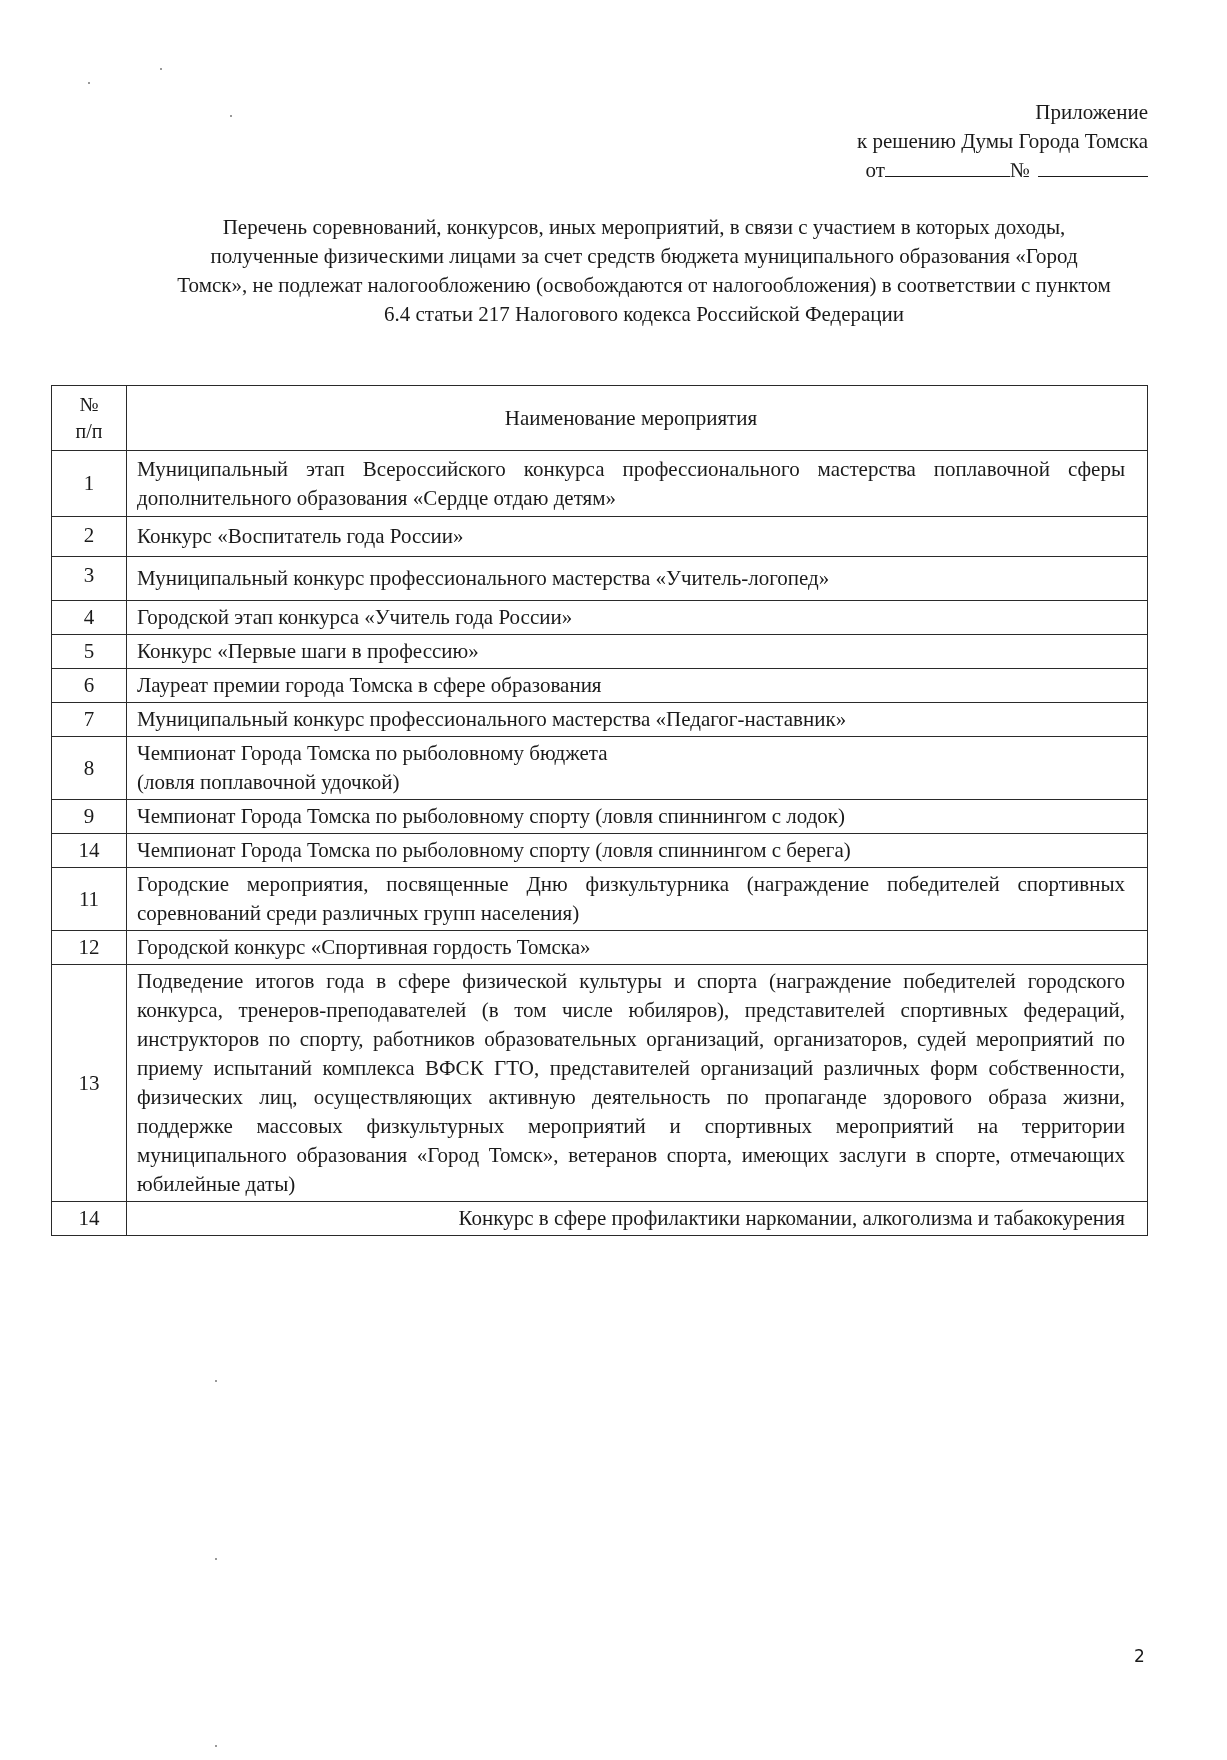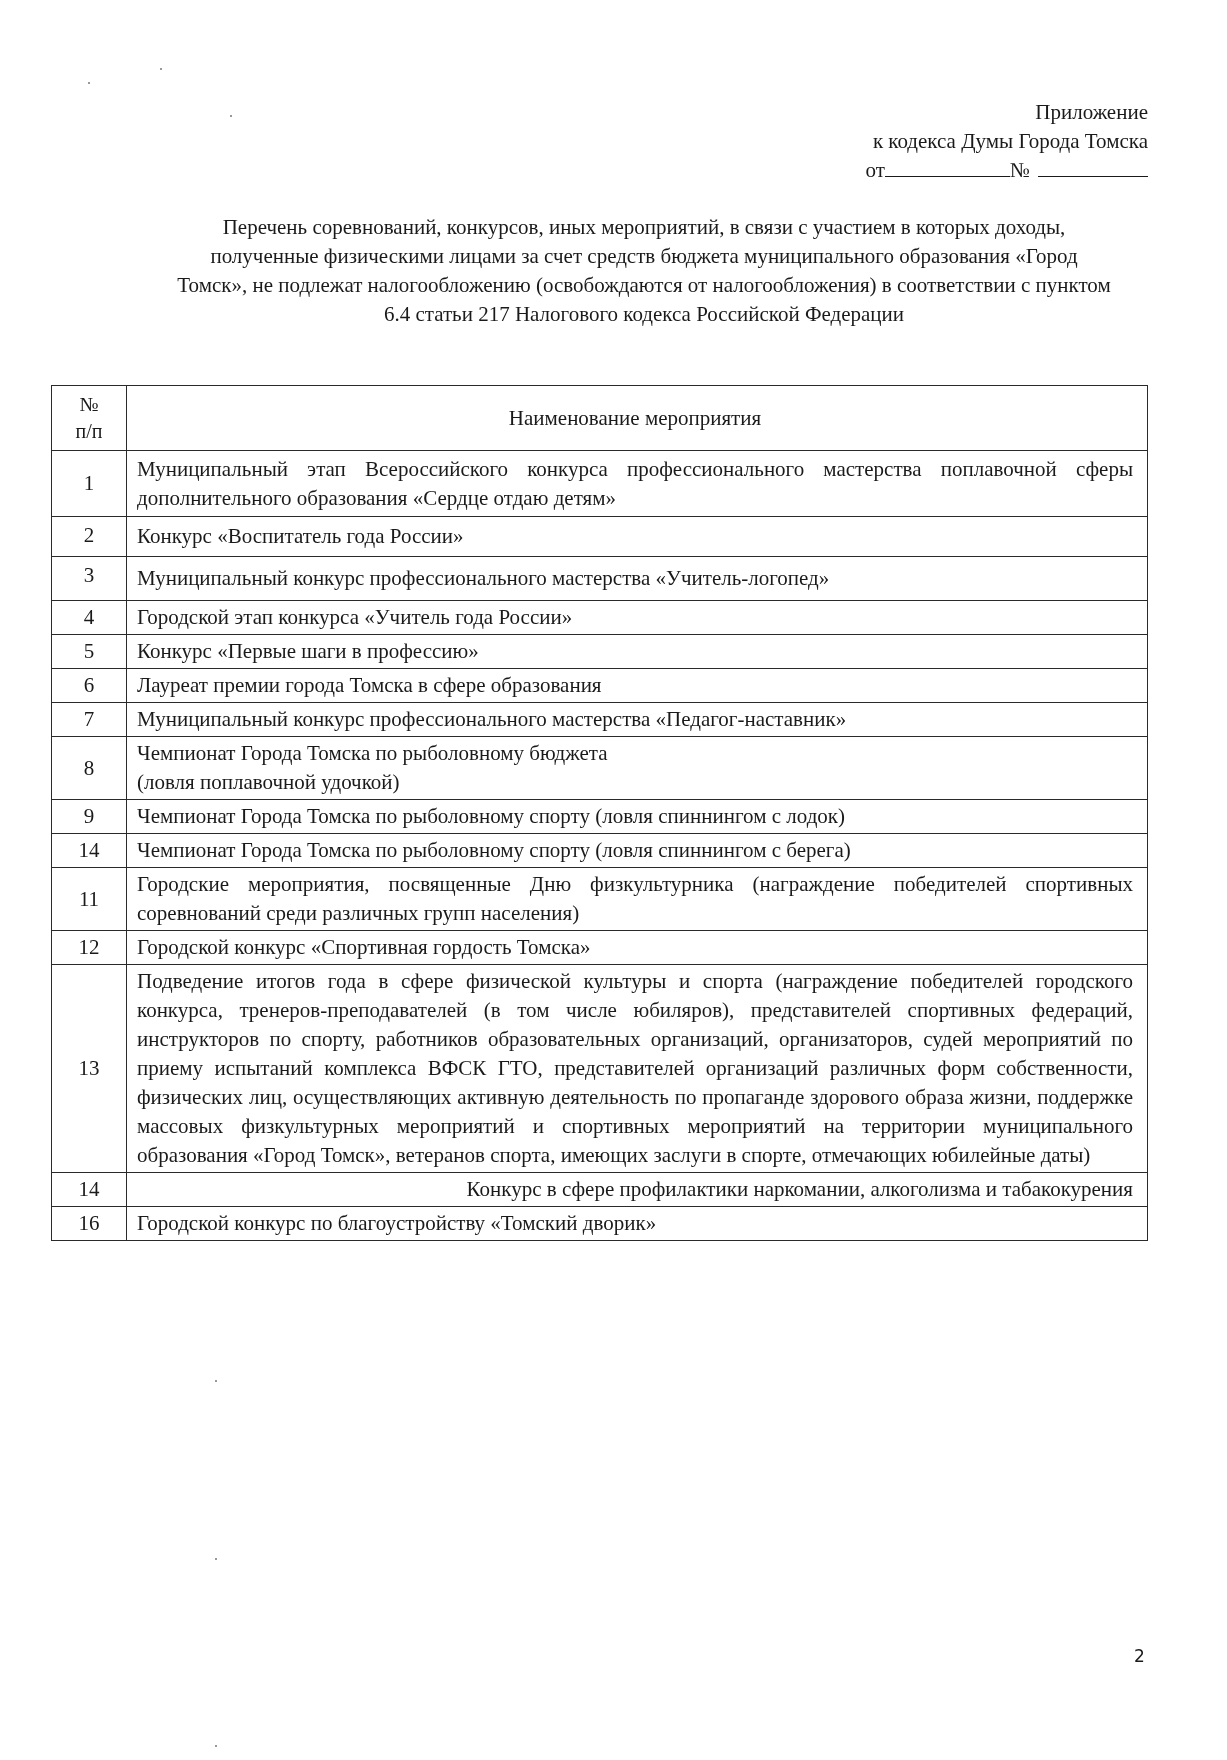--- a/index.html
+++ b/index.html
@@ -61,21 +61,21 @@
   }
   .col-num {
     width: 72px;
     text-align: center;
   }
   th.col-num {
     line-height: 27px;
     font-size: 20px;
   }
   .col-name {
-    padding: 2px 14px 2px 10px;
+    padding: 2px 22px 2px 10px;
     text-align: justify;
   }
   th.col-name { text-align: center; }
   td.col-num.top { vertical-align: top; padding-top: 4px; }
   .page-number {
     position: absolute;
     left: 1134px;
     top: 1646px;
     font-family: "DejaVu Sans", sans-serif;
     font-size: 17px;
@@ -85,21 +85,21 @@
     width: 2px; height: 2px;
     background: #777;
     border-radius: 50%;
   }
 </style>
 </head>
 <body>
 
 <div class="attachment">
   <span class="line">Приложение</span>
-  <span class="line">к кодекса Думы Города Томска</span>
+  <span class="line">к решению Думы Города Томска</span>
   <span class="line">
     <span>от</span><span class="blank date"></span><span>№</span><span class="blank num"></span>
   </span>
 </div>
 
 <div class="title">Перечень соревнований, конкурсов, иных мероприятий, в связи с участием в которых доходы, полученные физическими лицами за счет средств бюджета муниципального образования «Город Томск», не подлежат налогообложению (освобождаются от налогообложения) в соответствии с пунктом 6.4 статьи 217 Налогового кодекса Российской Федерации</div>
 
 <table class="events">
   <thead>
     <tr>
@@ -163,24 +163,20 @@
       <td class="col-name">Городской конкурс «Спортивная гордость Томска»</td>
     </tr>
     <tr>
       <td class="col-num">13</td>
       <td class="col-name">Подведение итогов года в сфере физической культуры и спорта (награждение победителей городского конкурса, тренеров-преподавателей (в том числе юбиляров), представителей спортивных федераций, инструкторов по спорту, работников образовательных организаций, организаторов, судей мероприятий по приему испытаний комплекса ВФСК ГТО, представителей организаций различных форм собственности, физических лиц, осуществляющих активную деятельность по пропаганде здорового образа жизни, поддержке массовых физкультурных мероприятий и спортивных мероприятий на территории муниципального образования «Город Томск», ветеранов спорта, имеющих заслуги в спорте, отмечающих юбилейные даты)</td>
     </tr>
     <tr>
       <td class="col-num">14</td>
       <td class="col-name" style="text-align:right">Конкурс в сфере профилактики наркомании, алкоголизма и табакокурения</td>
     </tr>
-    <tr>
-      <td class="col-num">16</td>
-      <td class="col-name" style="text-align:left">Городской конкурс по благоустройству «Томский дворик»</td>
-    </tr>
   </tbody>
 </table>
 
 <div class="page-number">2</div>
 
 <span class="scan-dot" style="left:88px;top:82px"></span>
 <span class="scan-dot" style="left:160px;top:68px"></span>
 <span class="scan-dot" style="left:230px;top:115px"></span>
 <span class="scan-dot" style="left:215px;top:1380px"></span>
 <span class="scan-dot" style="left:215px;top:1558px"></span>

